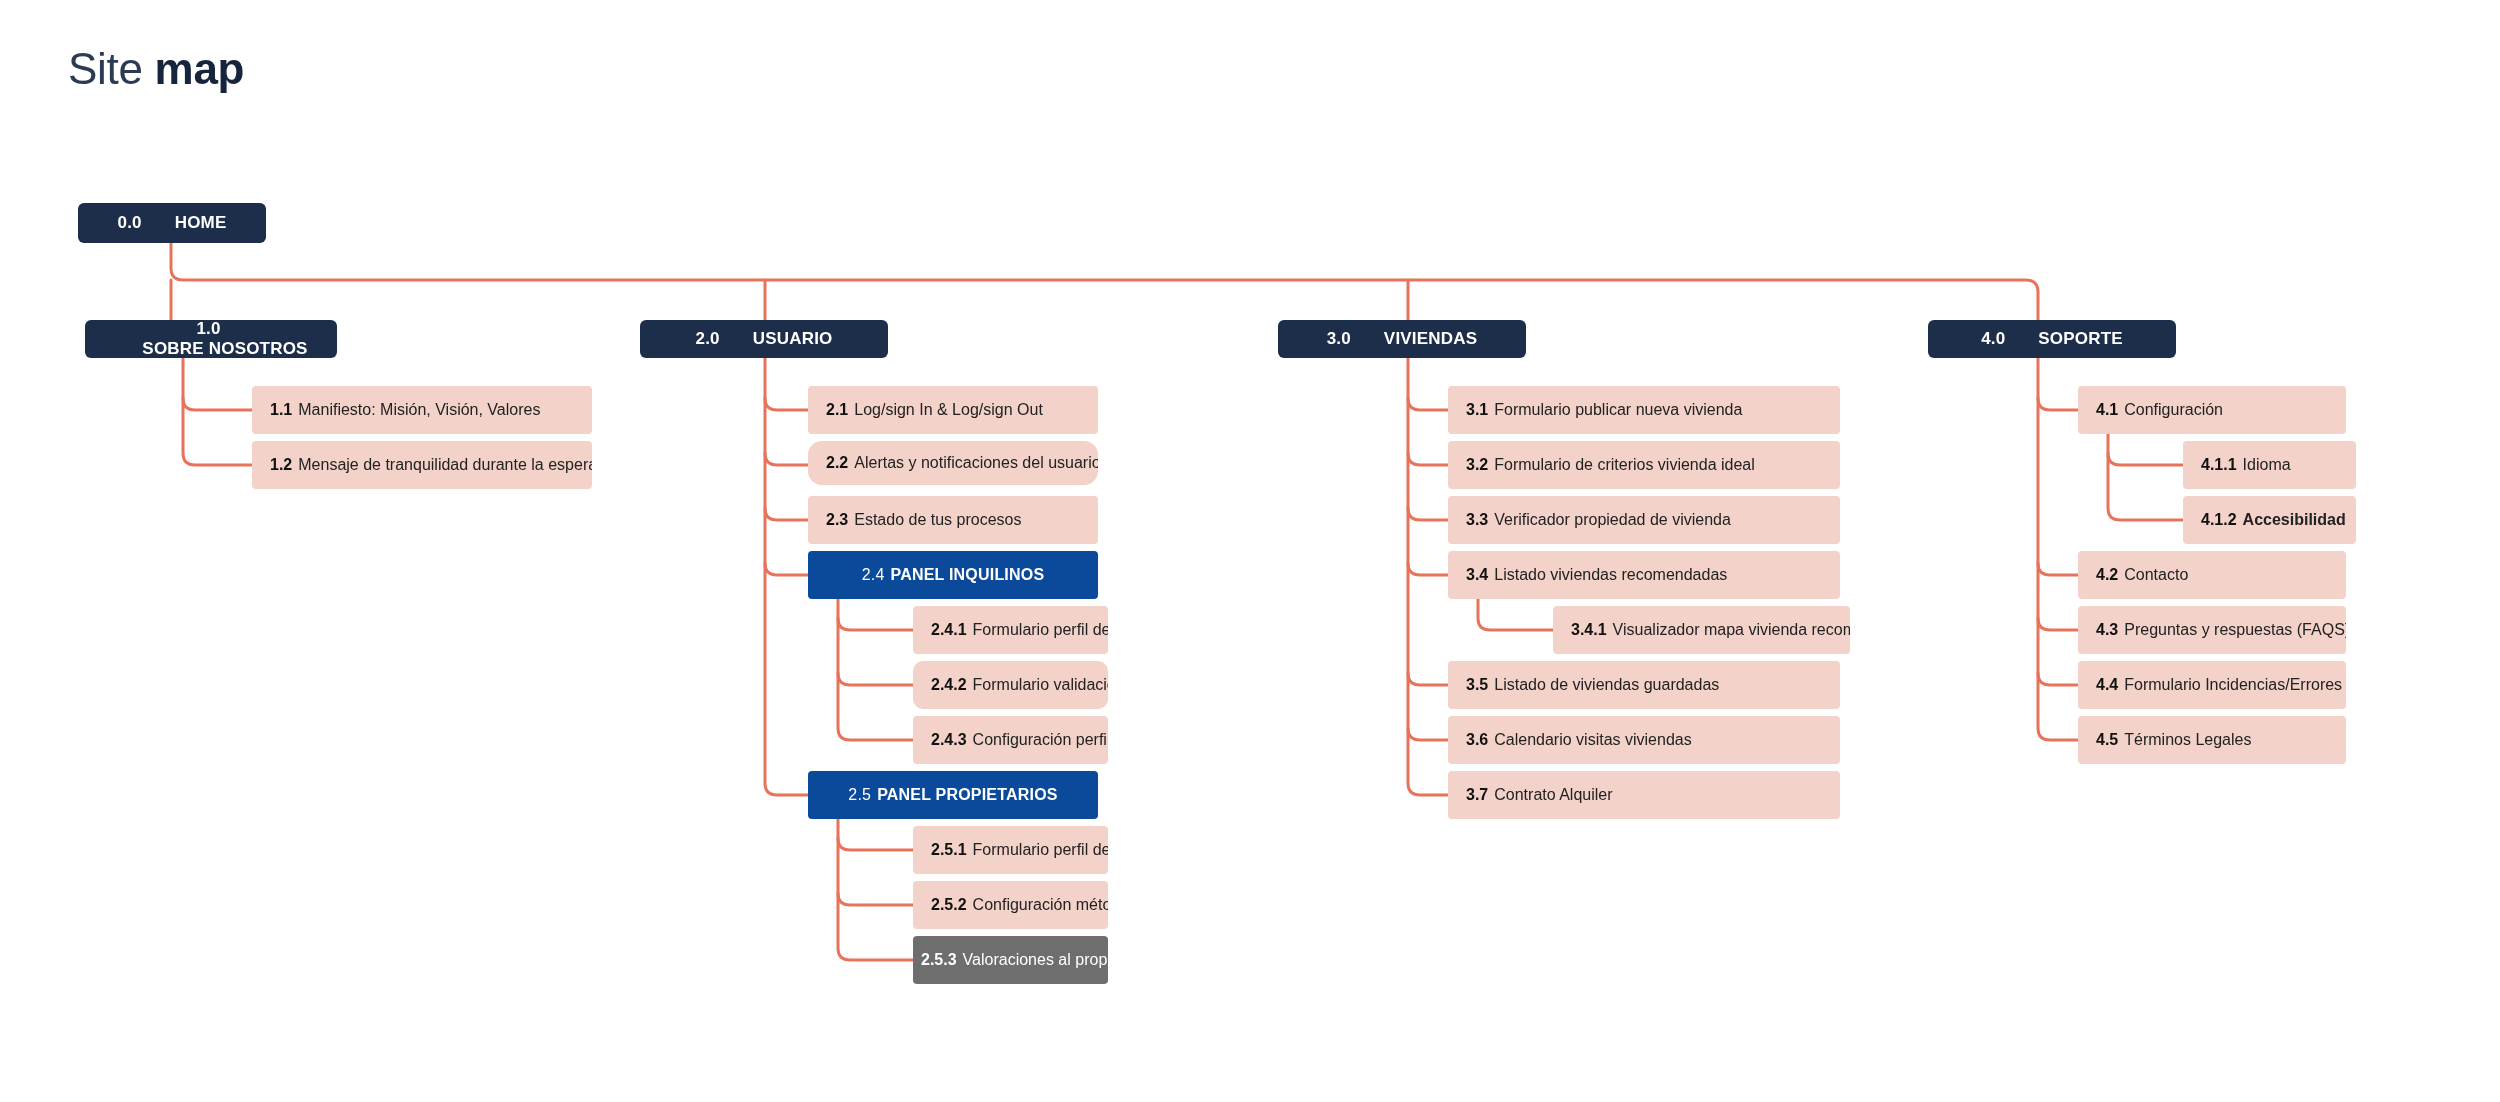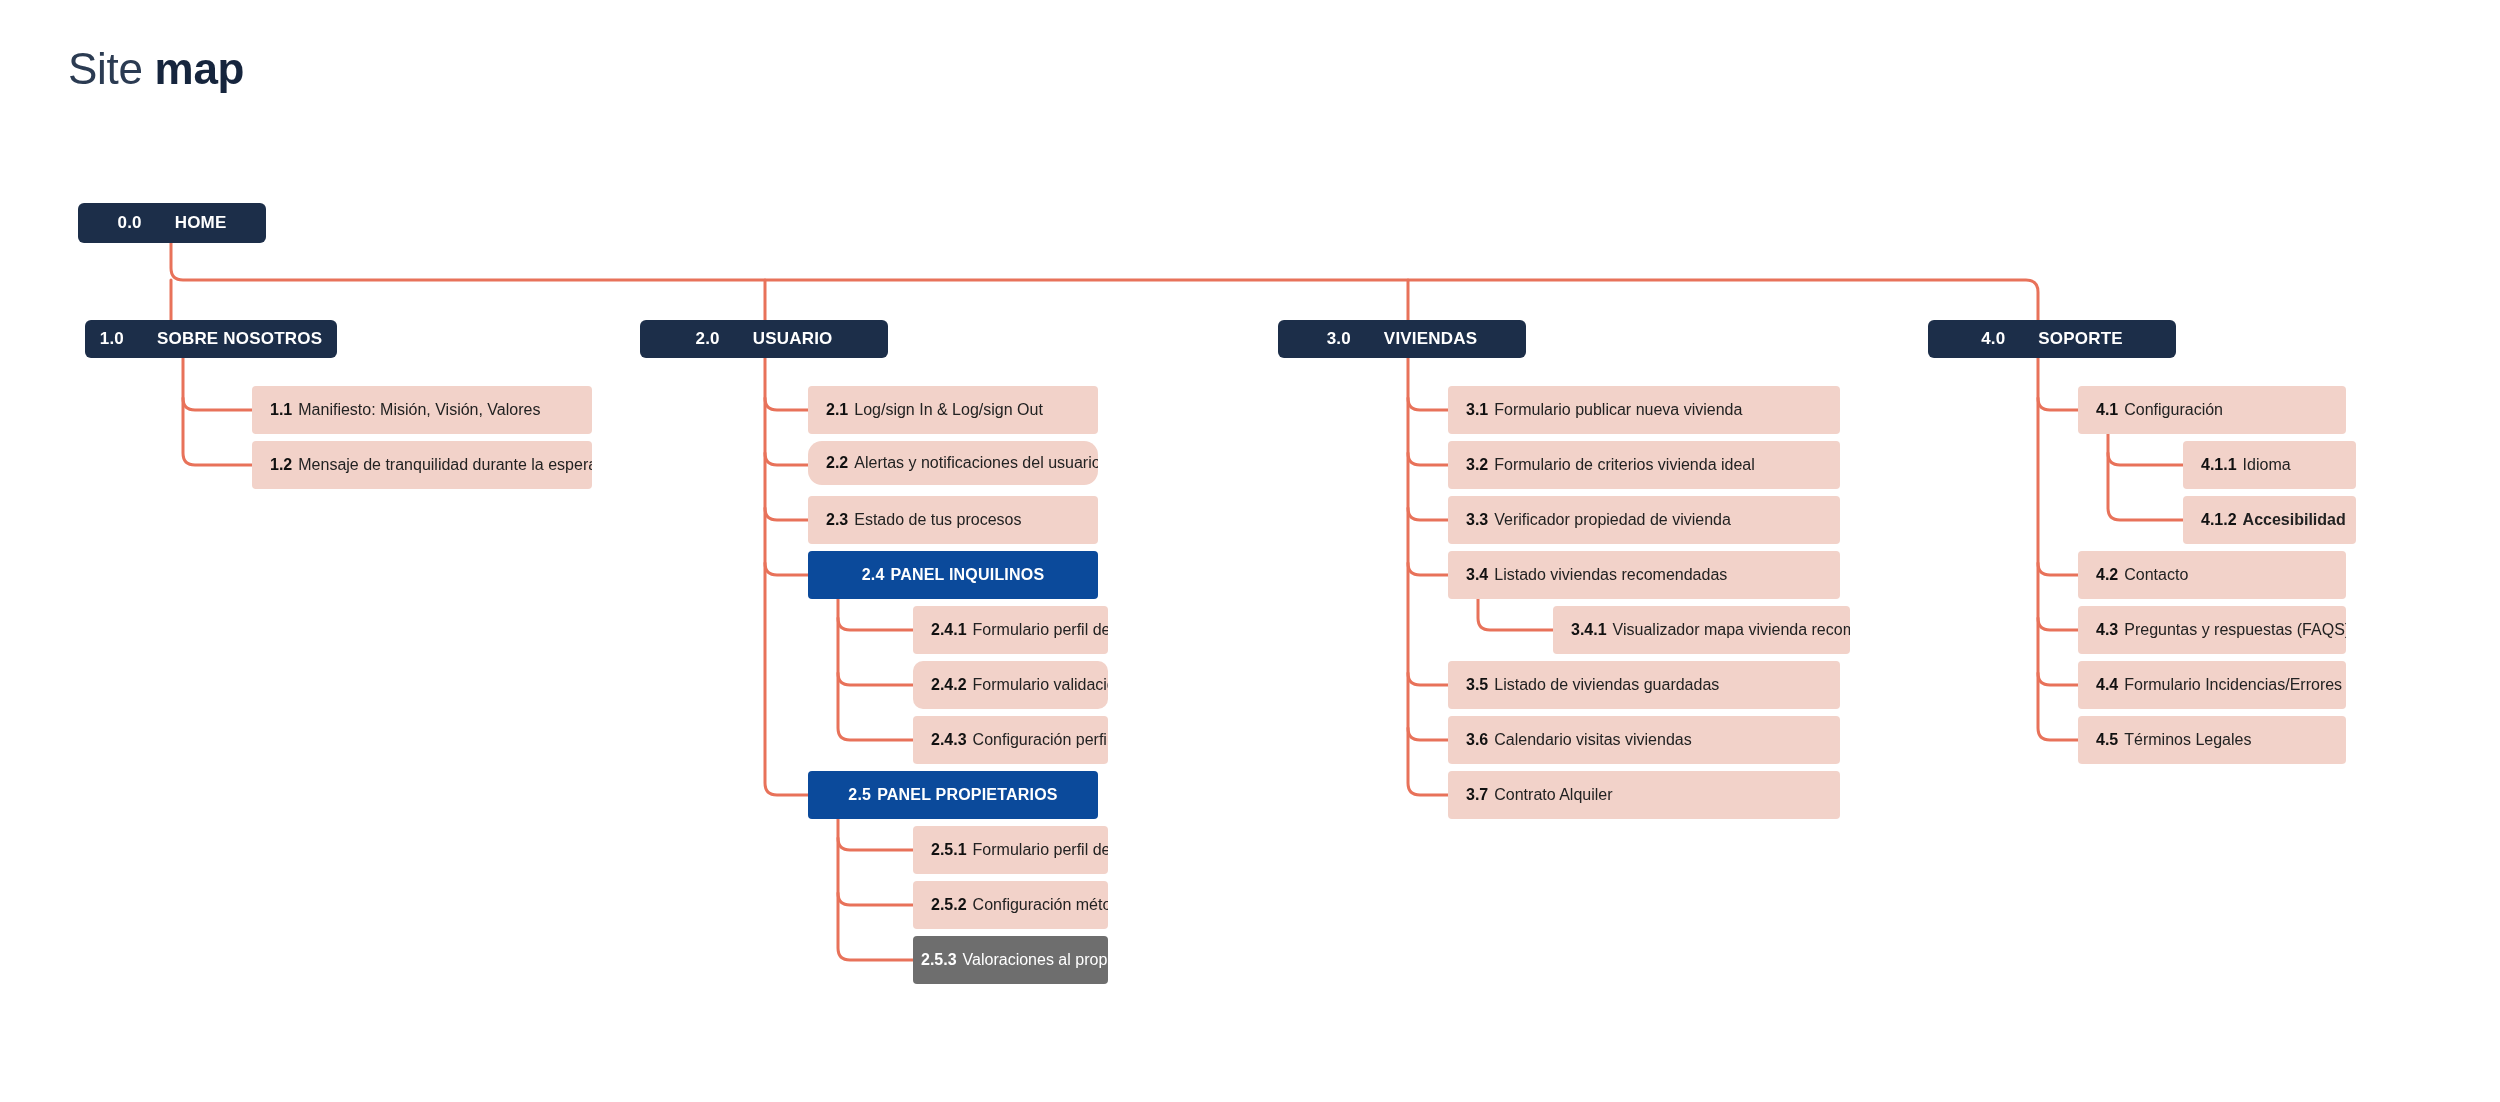--- a/index.html
+++ b/index.html
@@ -56,21 +56,21 @@
   }
   .leaf .num{margin-right:6px;color:#111111;}
 
   
   .panel{
     background:#0B4A9B;color:#ffffff;
     justify-content:center;
     font-size:16px;font-weight:700;letter-spacing:.2px;
     border-radius:4px;
   }
-  .panel .num{margin-right:6px;font-weight:700;}
+  .panel .num{margin-right:6px;font-weight:400;}
   .panel .txt{font-weight:700;}
 
   
   .muted{
     background:#6E6E6E;color:#ffffff;
     padding-left:8px;font-size:16px;border-radius:4px;
   }
   .muted .num{margin-right:6px;font-weight:700;}
 
   
@@ -118,21 +118,21 @@
       <path d="M 2038 673 Q 2038 685 2050 685 L 2078 685"></path>
       <path d="M 2108 434 L 2108 508 Q 2108 520 2120 520 L 2183 520"></path>
       <path d="M 2108 453 Q 2108 465 2120 465 L 2183 465"></path>
     </svg>
 
   <div id="nodes">
       <div class="node lvl0" style="left: 78px; top: 203px; width: 188px; height: 40px;">
         <span class="num">0.0</span>
         <span class="txt">HOME</span>
       </div>
-      <div class="node lvl1" style="left: 85px; top: 320px; width: 252px; height: 38px;">
+      <div class="node lvl1" style="left: 85px; top: 320px; width: 252px; height: 38px; flex-direction: column;">
         <span class="num">1.0</span>
         <span class="txt">SOBRE NOSOTROS</span>
       </div>
       <div class="node leaf" style="left: 252px; top: 386px; width: 340px; height: 48px;">
         <span class="num">1.1</span>
         <span class="txt">Manifiesto: Misión, Visión, Valores</span>
       </div>
       <div class="node leaf" style="left: 252px; top: 441px; width: 340px; height: 48px;">
         <span class="num">1.2</span>
         <span class="txt">Mensaje de tranquilidad durante la espera</span>

